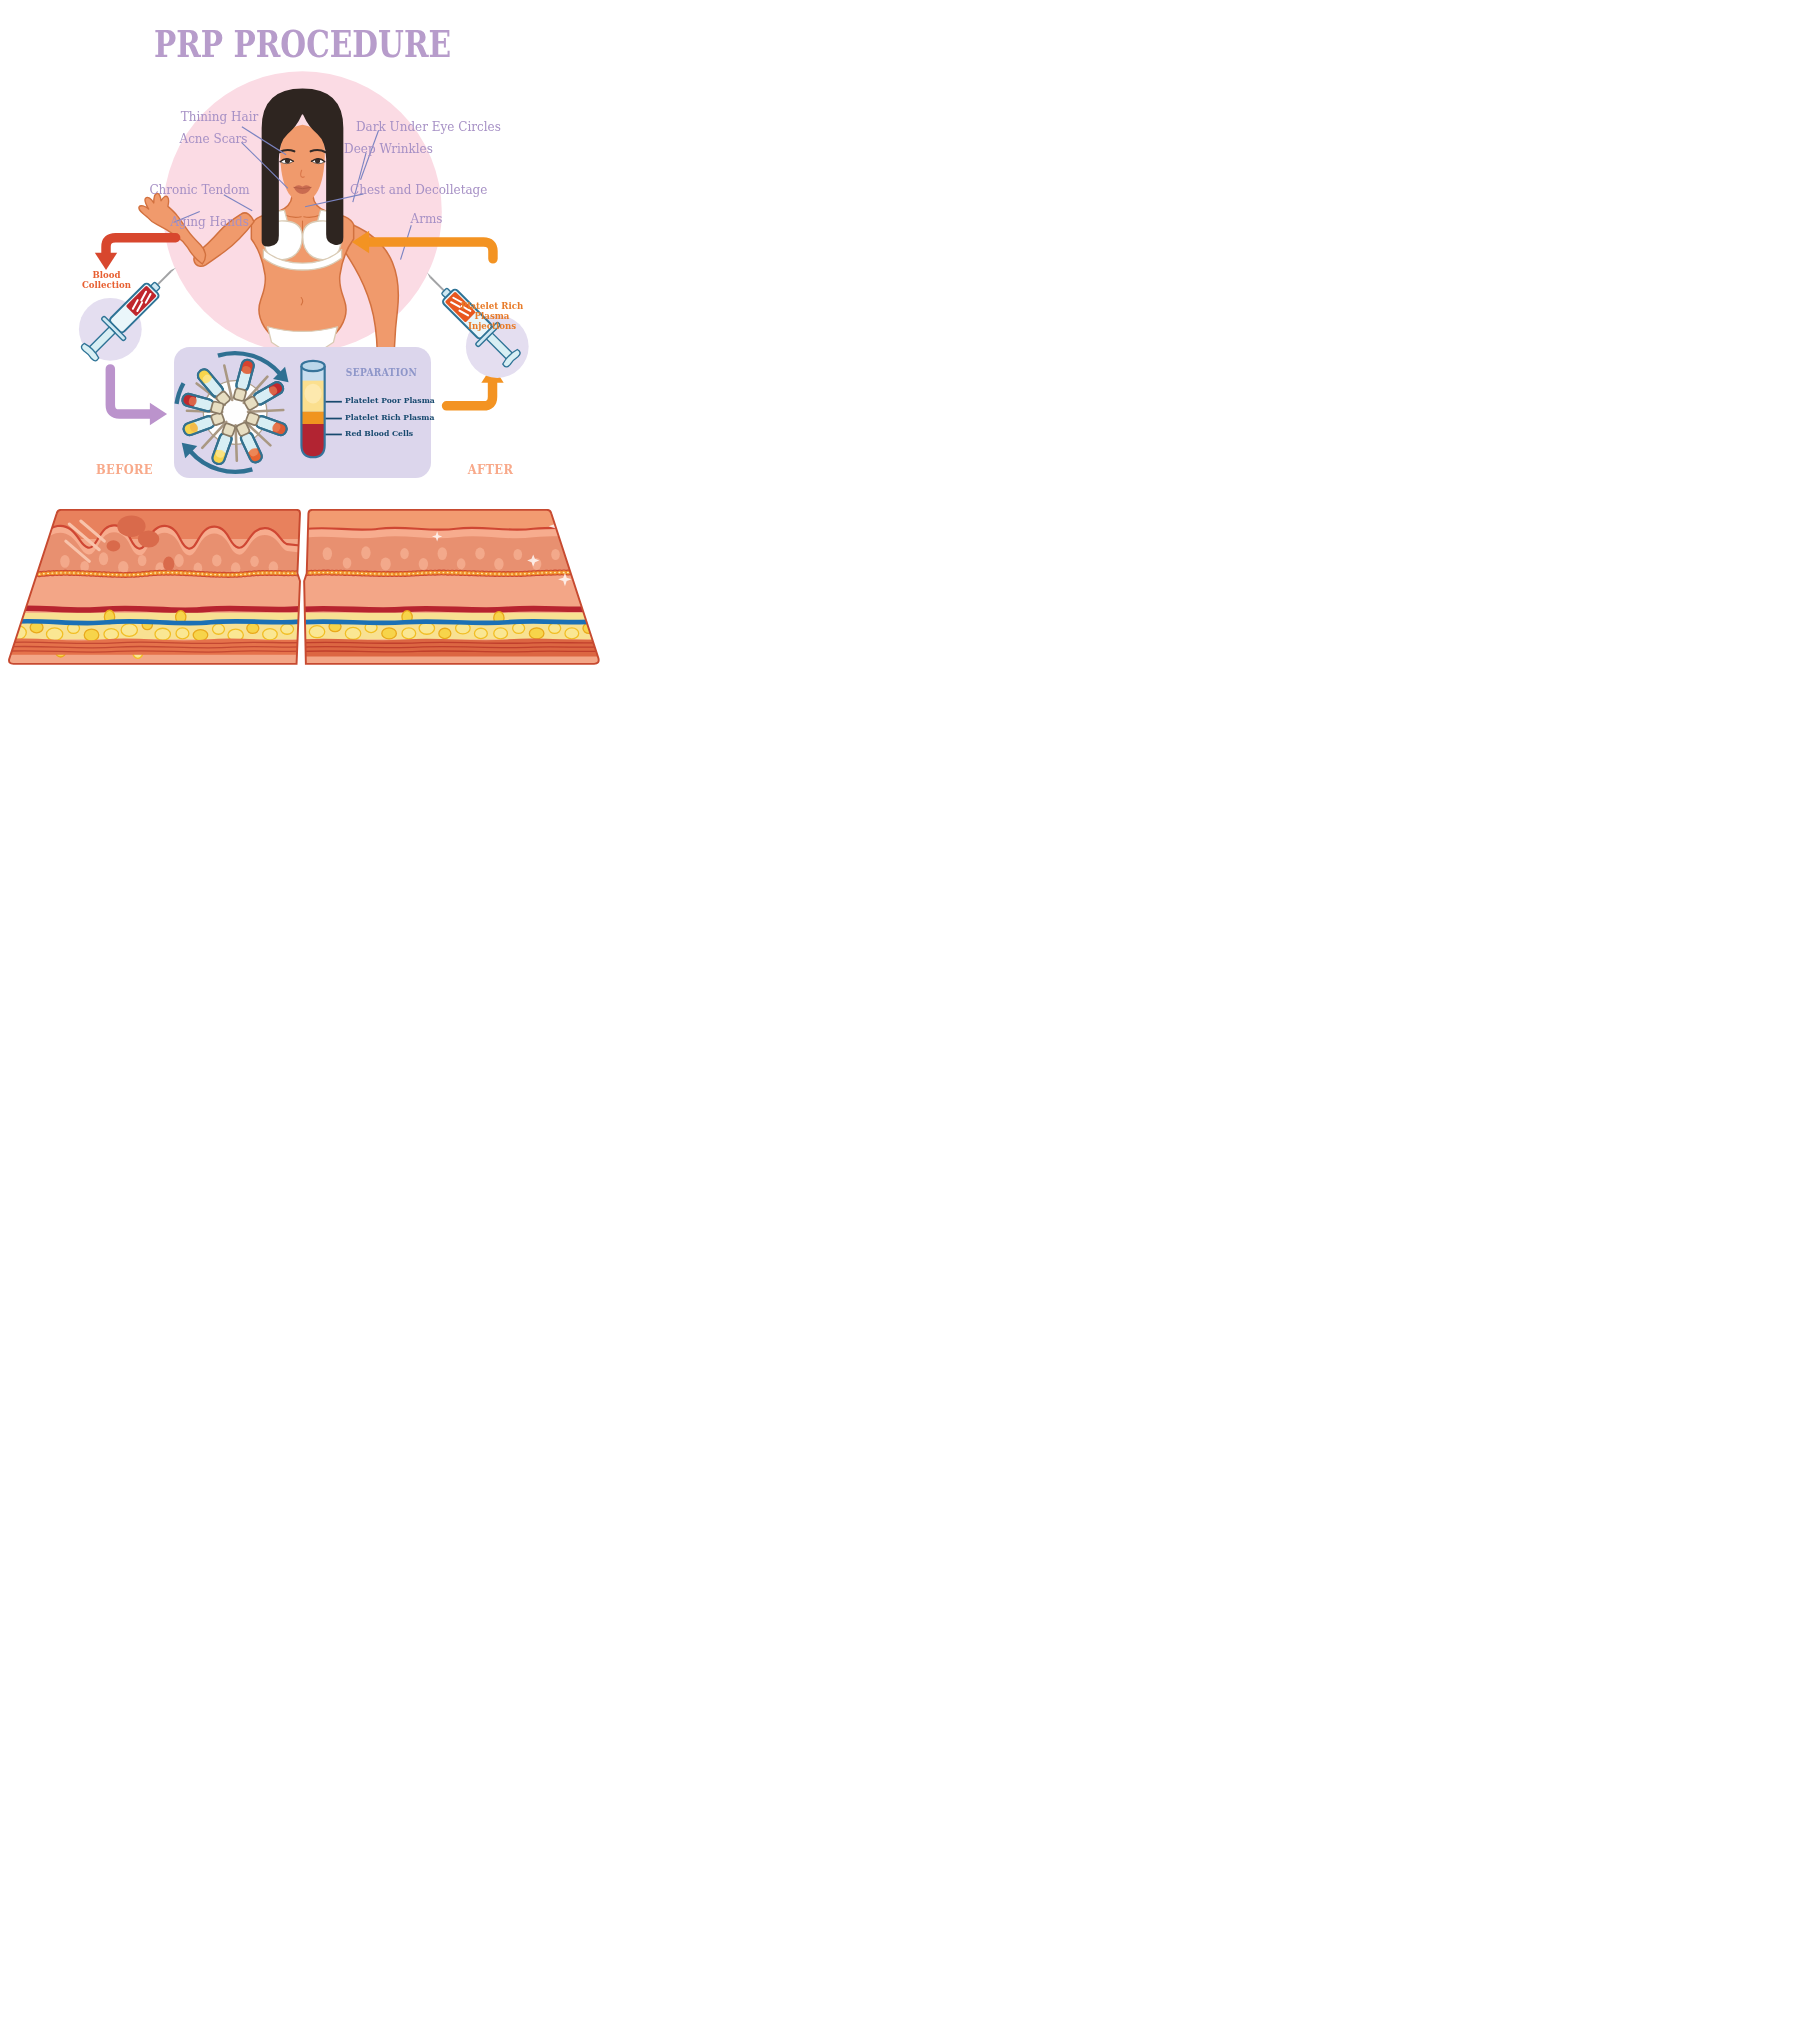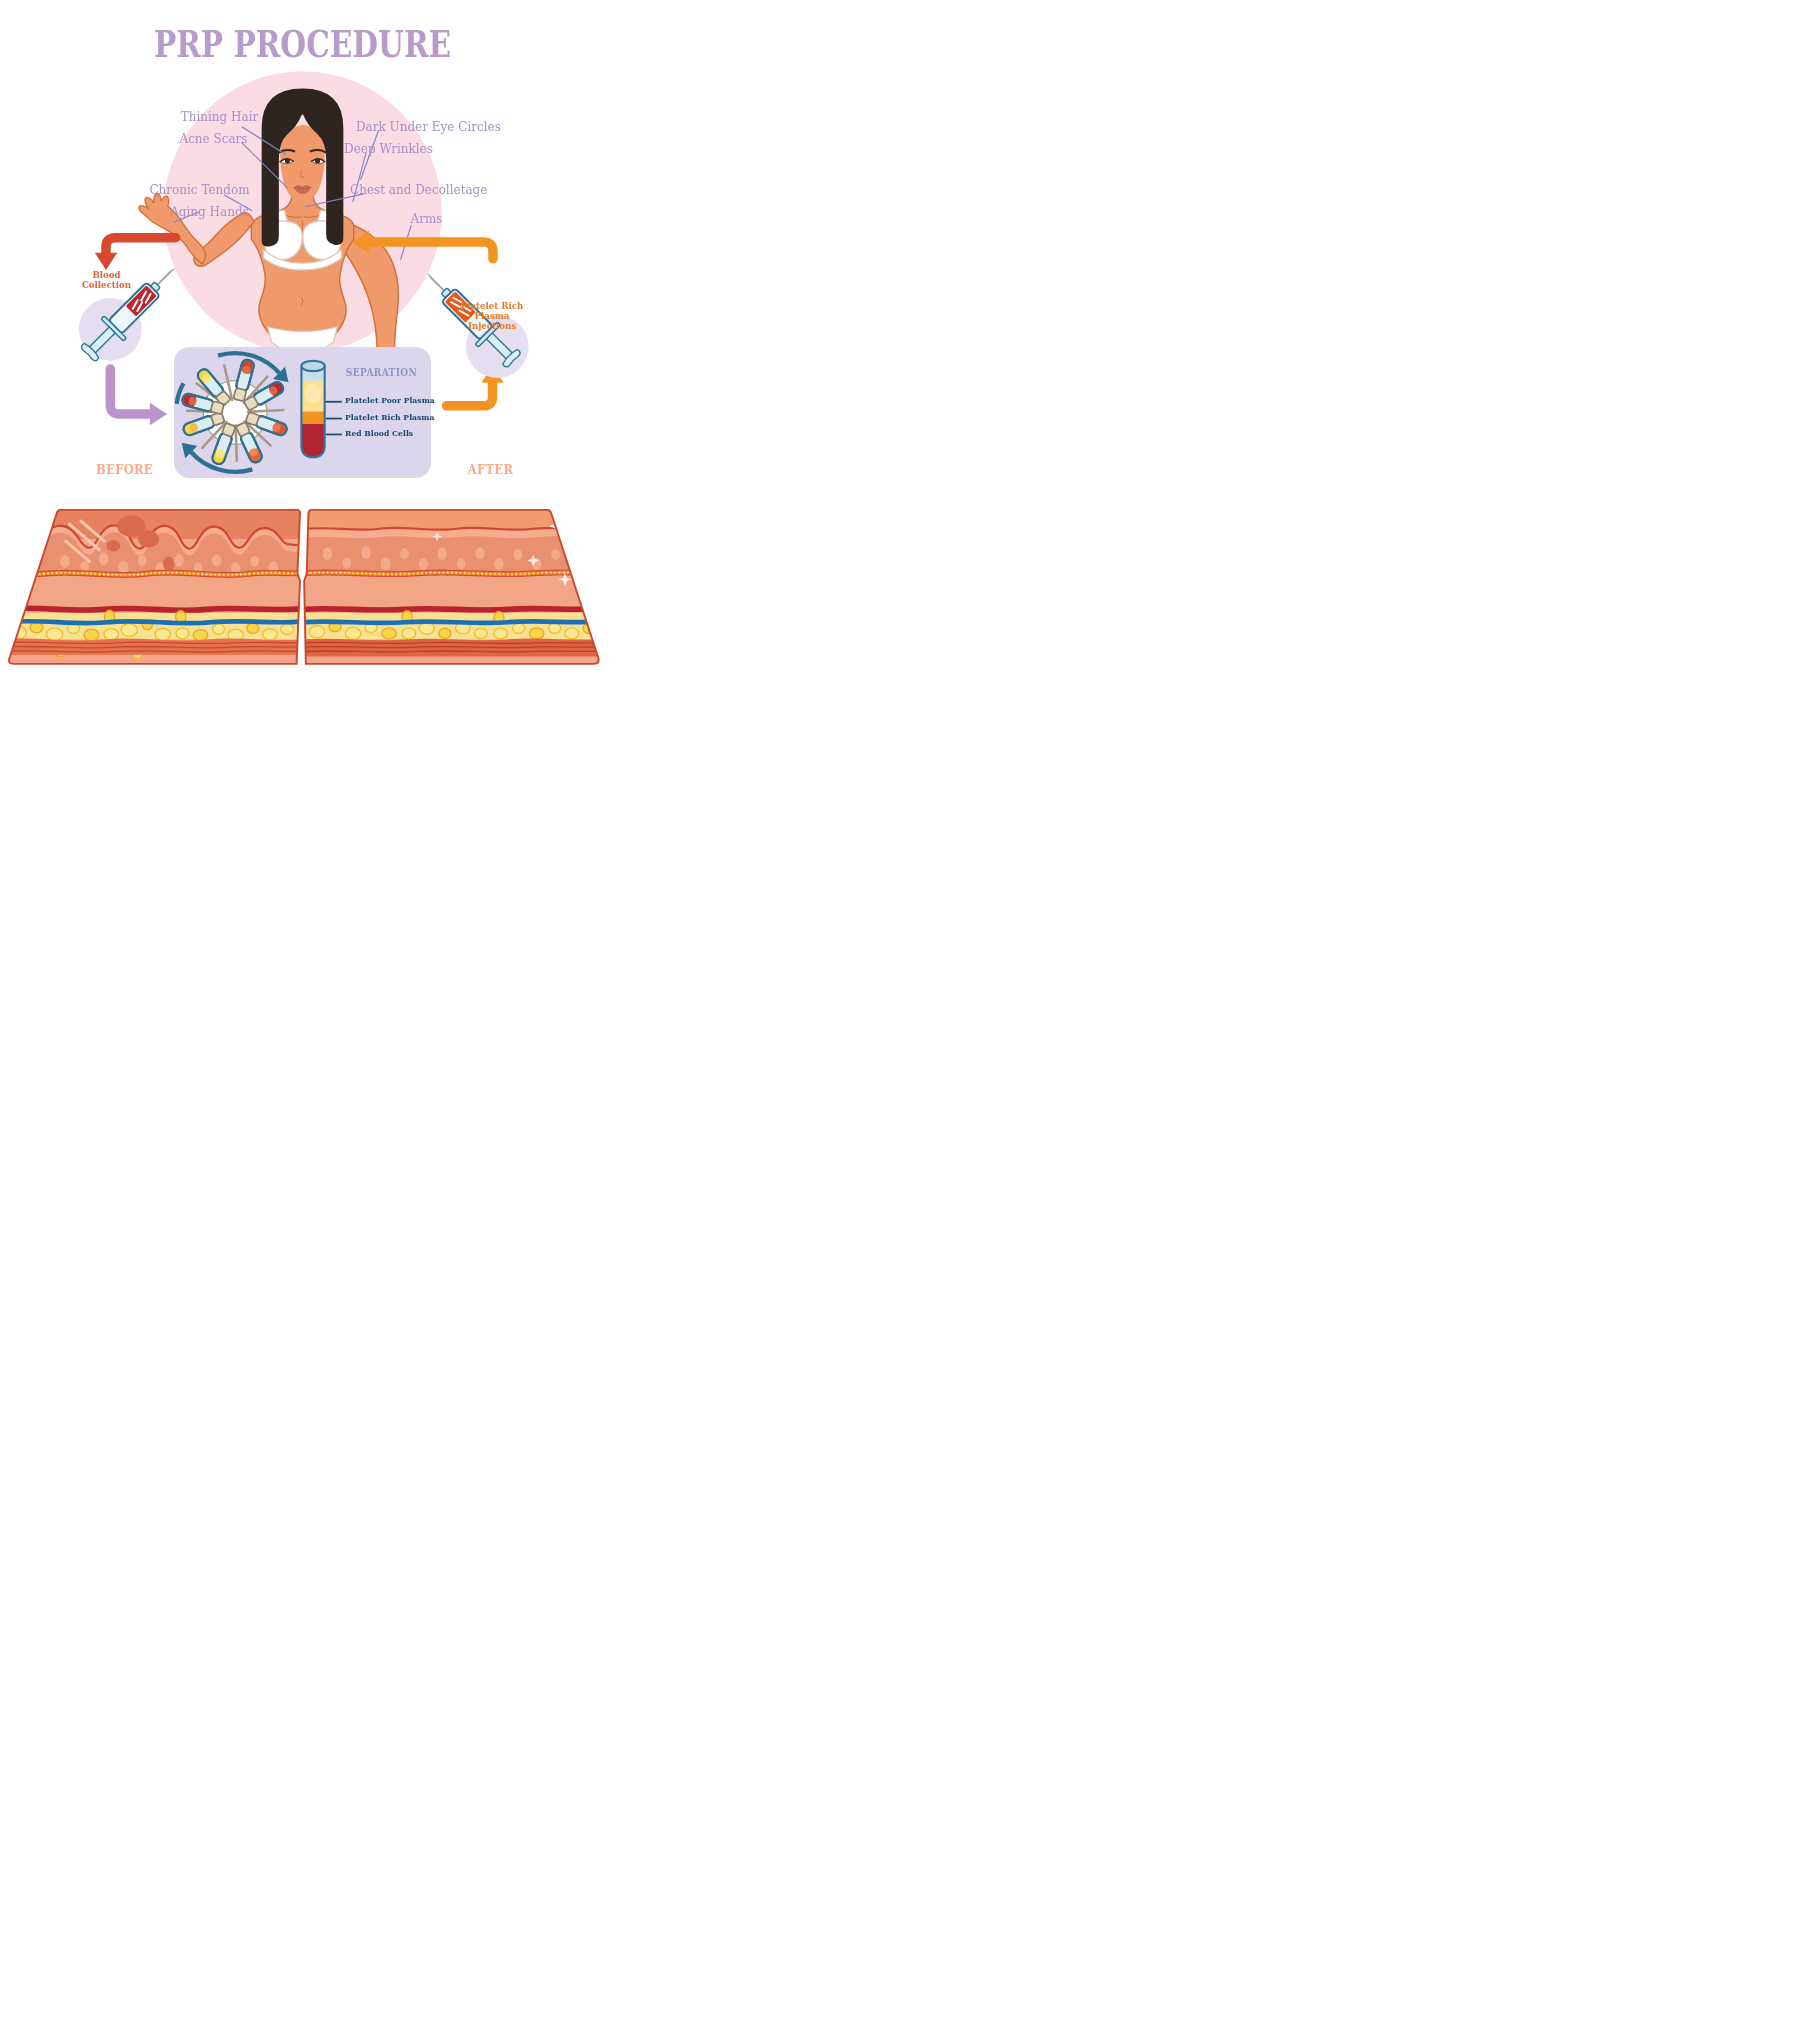--- a/index.html
+++ b/index.html
@@ -373,21 +373,21 @@
   </svg>
 
   <div class="abs page-title">PRP PROCEDURE</div>
 
   <div class="lbl" style="left:168px;top:111px;width:103px;">Thining Hair</div>
   <div class="lbl" style="left:356px;top:121px;width:122px;">Dark Under Eye Circles</div>
   <div class="lbl" style="left:162px;top:133px;width:103px;">Acne Scars</div>
   <div class="lbl" style="left:337px;top:143px;width:103px;text-align:center;">Deep Wrinkles</div>
   <div class="lbl" style="left:148px;top:184px;width:103px;">Chronic Tendom</div>
   <div class="lbl" style="left:350px;top:184px;width:129px;">Chest and Decolletage</div>
-  <div class="lbl" style="left:158px;top:206px;width:103px;text-align:center;">Aging Hands</div>
+  <div class="lbl" style="left:158px;top:216px;width:103px;text-align:center;">Aging Hands</div>
   <div class="lbl" style="left:375px;top:213px;width:103px;">Arms</div>
 
   <div class="flow-lbl blood" style="left:74px;top:271px;width:65px;">Blood Collection</div>
   <div class="flow-lbl prp" style="left:455px;top:272px;width:74px;">Platelet Rich Plasma Injections</div>
 
   <div class="sep-title">SEPARATION</div>
   <div class="navy-lbl" style="top:395px;">Platelet Poor Plasma</div>
   <div class="navy-lbl" style="top:412px;">Platelet Rich Plasma</div>
   <div class="navy-lbl" style="top:428px;">Red Blood Cells</div>
 

